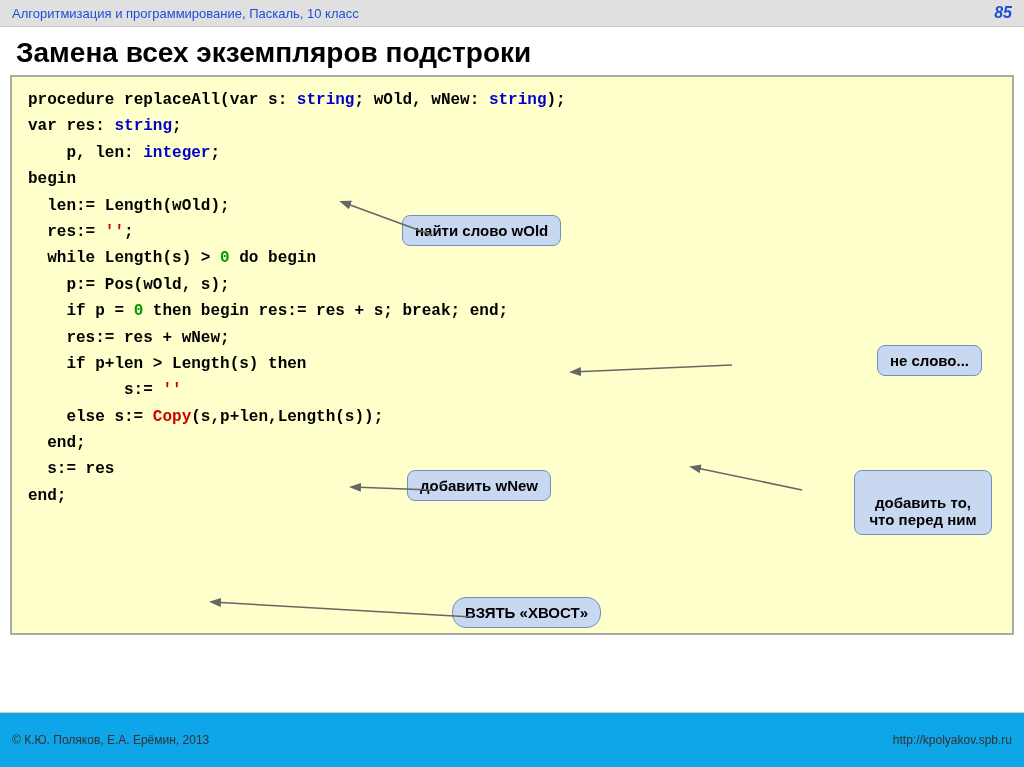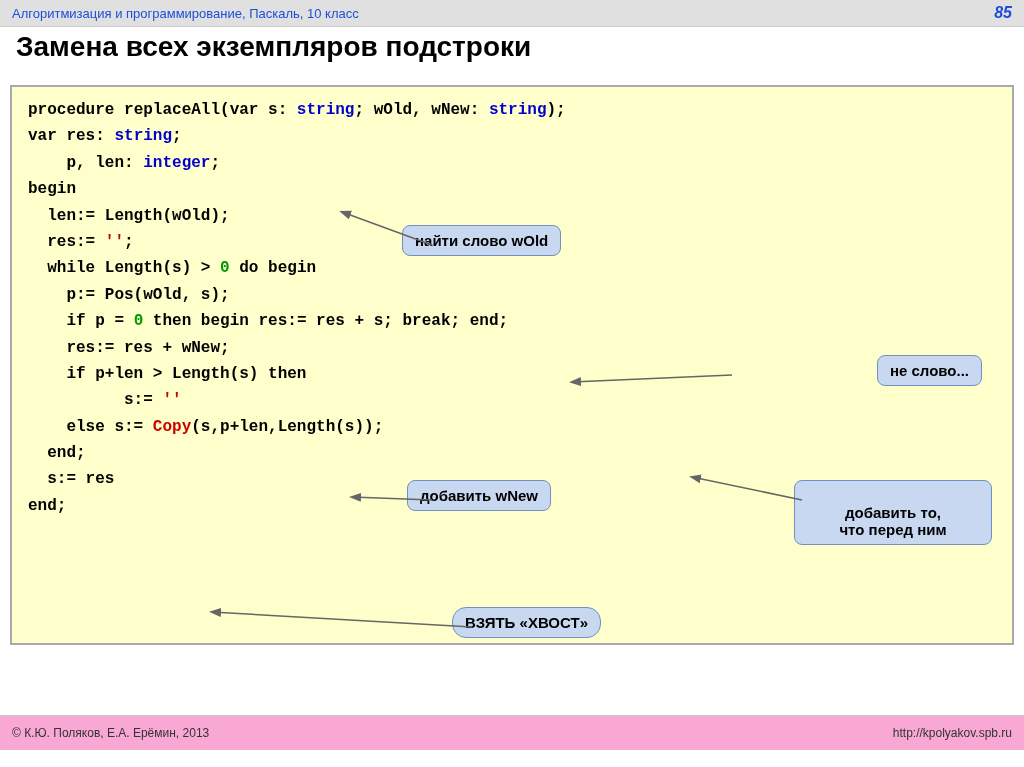--- a/index.html
+++ b/index.html
@@ -24,29 +24,29 @@
       border-bottom: 1px solid #ccc;
     }
     .top-bar .page-num {
       font-weight: bold;
       font-size: 16px;
       font-style: italic;
     }
 
     
     .main-title {
-      padding: 4px 16px 6px 16px;
+      padding: 10px 16px 6px 16px;
       font-size: 28px;
       font-weight: bold;
       color: #000;
     }
 
     
     .code-container {
-      margin: 16px 10px;
+      margin: 0 10px;
       background: #ffffcc;
       border: 2px solid #aaa;
       padding: 10px 16px 10px 16px;
       position: relative;
       min-height: 560px;
     }
 
     .code-block {
       font-family: 'Courier New', Courier, monospace;
       font-size: 16px;
@@ -84,37 +84,37 @@
 
     .bubble-dobavit-wnew {
       top: 393px;
       left: 395px;
     }
 
     .bubble-dobavit-to {
       top: 393px;
       right: 20px;
       white-space: normal;
-      width: 198px;
+      width: 138px;
     }
 
     .bubble-vzyat {
       top: 520px;
       left: 440px;
       border-radius: 14px;
     }
 
     
     .footer {
       position: absolute;
-      bottom: 17px;
+      bottom: 0;
       left: 0;
       right: 0;
-      background: #f9a8d4;
-      padding: 10px 12px;
+      background: #0ea5e9;
+      padding: 20px 12px;
       font-size: 12px;
       color: #333;
       display: flex;
       justify-content: space-between;
       border-top: 1px solid #ccc;
     }
   </style>
 </head>
 <body>
 

